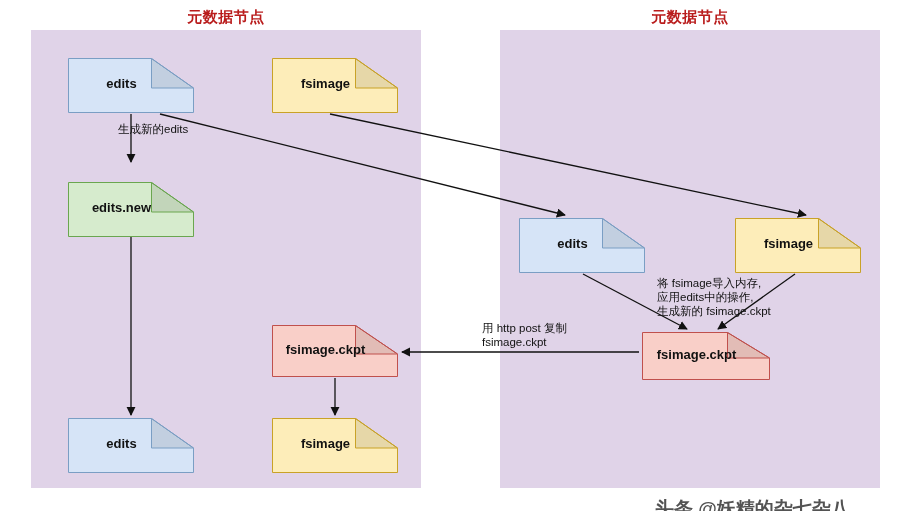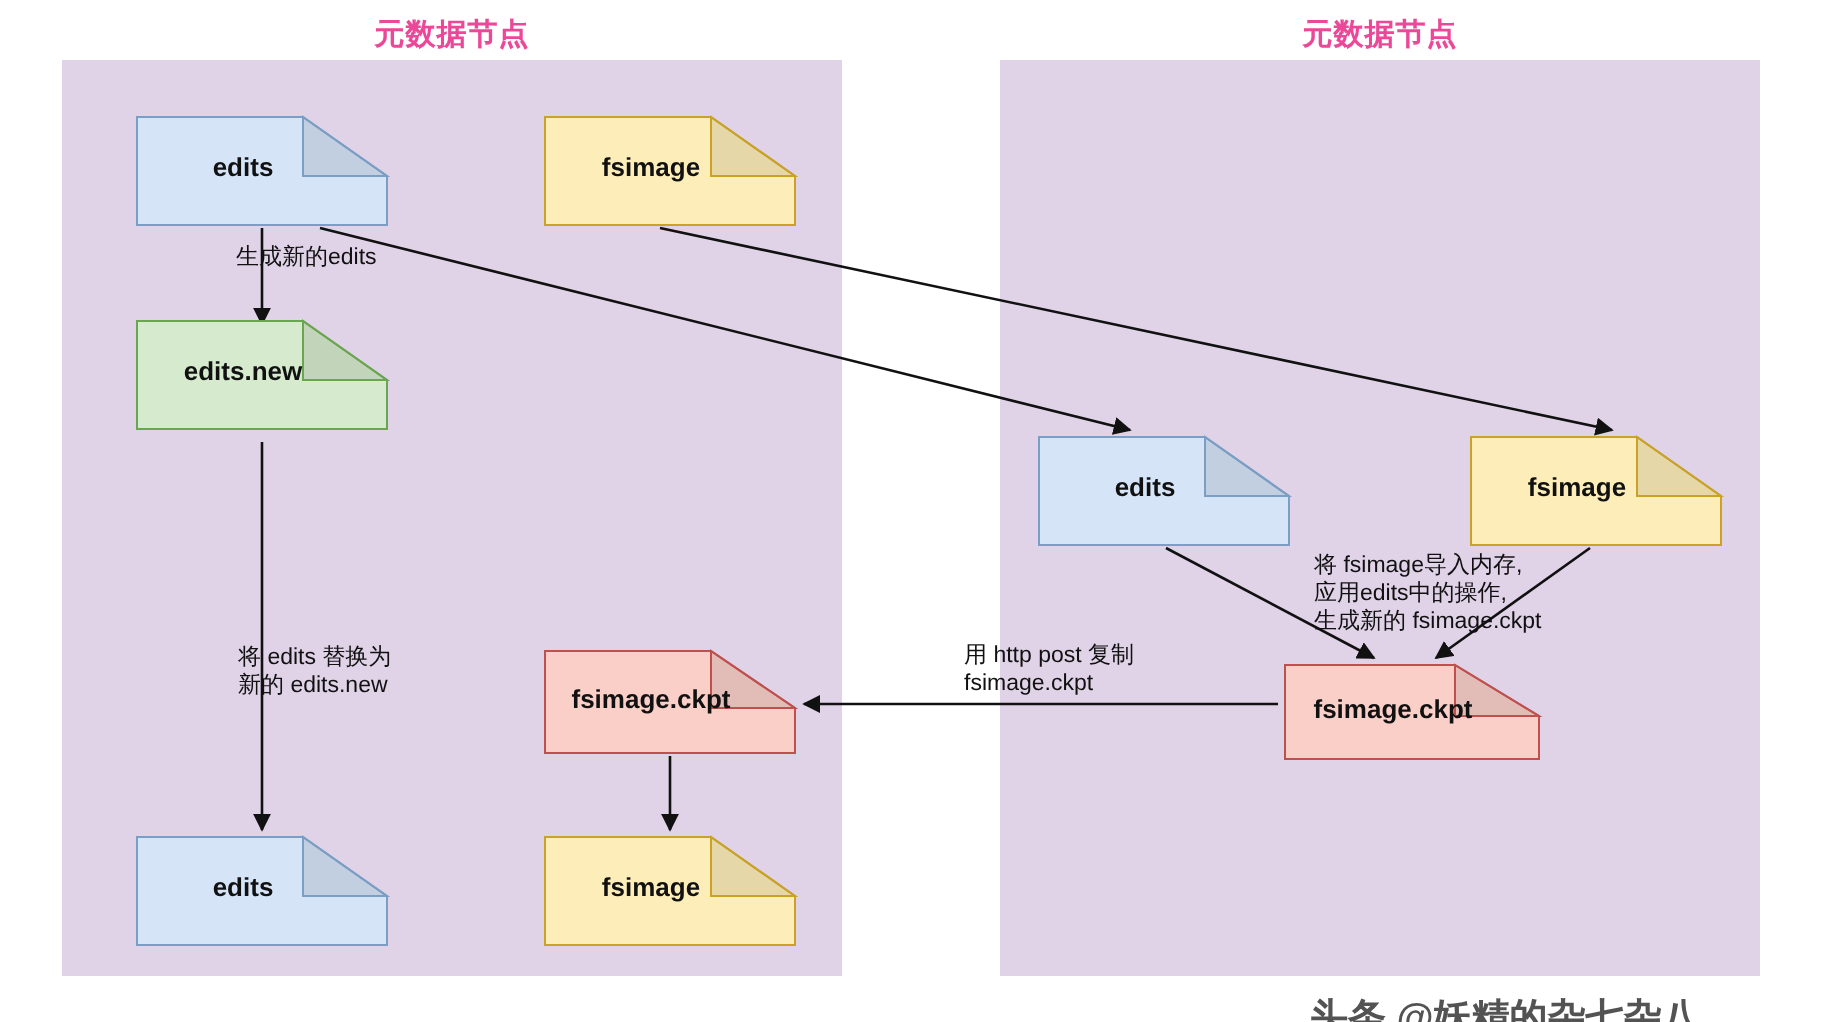--- a/index.html
+++ b/index.html
@@ -19,21 +19,21 @@
   }
   .panel {
     position: absolute;
     background: #e0d3e8;
     box-sizing: border-box;
   }
   .panel-title {
     position: absolute;
     font-size: 15px;
     font-weight: 700;
-    color: #ec4899;
+    color: #b91c1c;
     text-align: center;
     white-space: nowrap;
     letter-spacing: 0.5px;
   }
   .node {
     position: absolute;
     box-sizing: border-box;
   }
   .node svg {
     position: absolute;
@@ -128,21 +128,21 @@
       </svg>
     <div class="node-label" style="padding-right: 19px;">edits</div>
   </div>
   <div class="node" style="left: 272px; top: 58px; width: 126px; height: 55px;">
       <svg width="126" height="55">
         <path d="M0.5,0.5 H83.5 L125.5,30 V54.5 H0.5 Z" fill="#fdedb9" stroke="#c9a227" stroke-width="1"></path>
         <path d="M83.5,0.5 L125.5,30 H83.5 Z" fill="rgba(0,0,0,0.09)" stroke="#c9a227" stroke-width="1"></path>
       </svg>
     <div class="node-label" style="padding-right: 19px;">fsimage</div>
   </div>
-  <div class="node" style="left: 68px; top: 160px; width: 126px; height: 55px;">
+  <div class="node" style="left: 68px; top: 182px; width: 126px; height: 55px;">
       <svg width="126" height="55">
         <path d="M0.5,0.5 H83.5 L125.5,30 V54.5 H0.5 Z" fill="#d6ebcd" stroke="#6aa64f" stroke-width="1"></path>
         <path d="M83.5,0.5 L125.5,30 H83.5 Z" fill="rgba(0,0,0,0.09)" stroke="#6aa64f" stroke-width="1"></path>
       </svg>
     <div class="node-label" style="padding-right: 19px;">edits.new</div>
   </div>
   <div class="node" style="left: 68px; top: 418px; width: 126px; height: 55px;">
       <svg width="126" height="55">
         <path d="M0.5,0.5 H83.5 L125.5,30 V54.5 H0.5 Z" fill="#d6e4f7" stroke="#7a9ec4" stroke-width="1"></path>
         <path d="M83.5,0.5 L125.5,30 H83.5 Z" fill="rgba(0,0,0,0.09)" stroke="#7a9ec4" stroke-width="1"></path>
@@ -191,21 +191,17 @@
     <div>将 fsimage导入内存,</div>
     <div>应用edits中的操作,</div>
     <div>生成新的 fsimage.ckpt</div>
   </div>
 
   <div class="edge-label" id="lbl-e4" style="left: 438px; top: 321px;">
     <div>用 http post 复制</div>
     <div>fsimage.ckpt</div>
   </div>
 
-  <div class="edge-label" id="lbl-e5" style="left: 75px; top: 322px;">
-    <div>将 edits 替换为</div>
-    <div>新的 edits.new</div>
-  </div>
 
 
   <div class="watermark" id="watermark" style="left: 655px; top: 476px;">头条 @妖精的杂七杂八</div>
 
 </div>
 
 </body></html>

